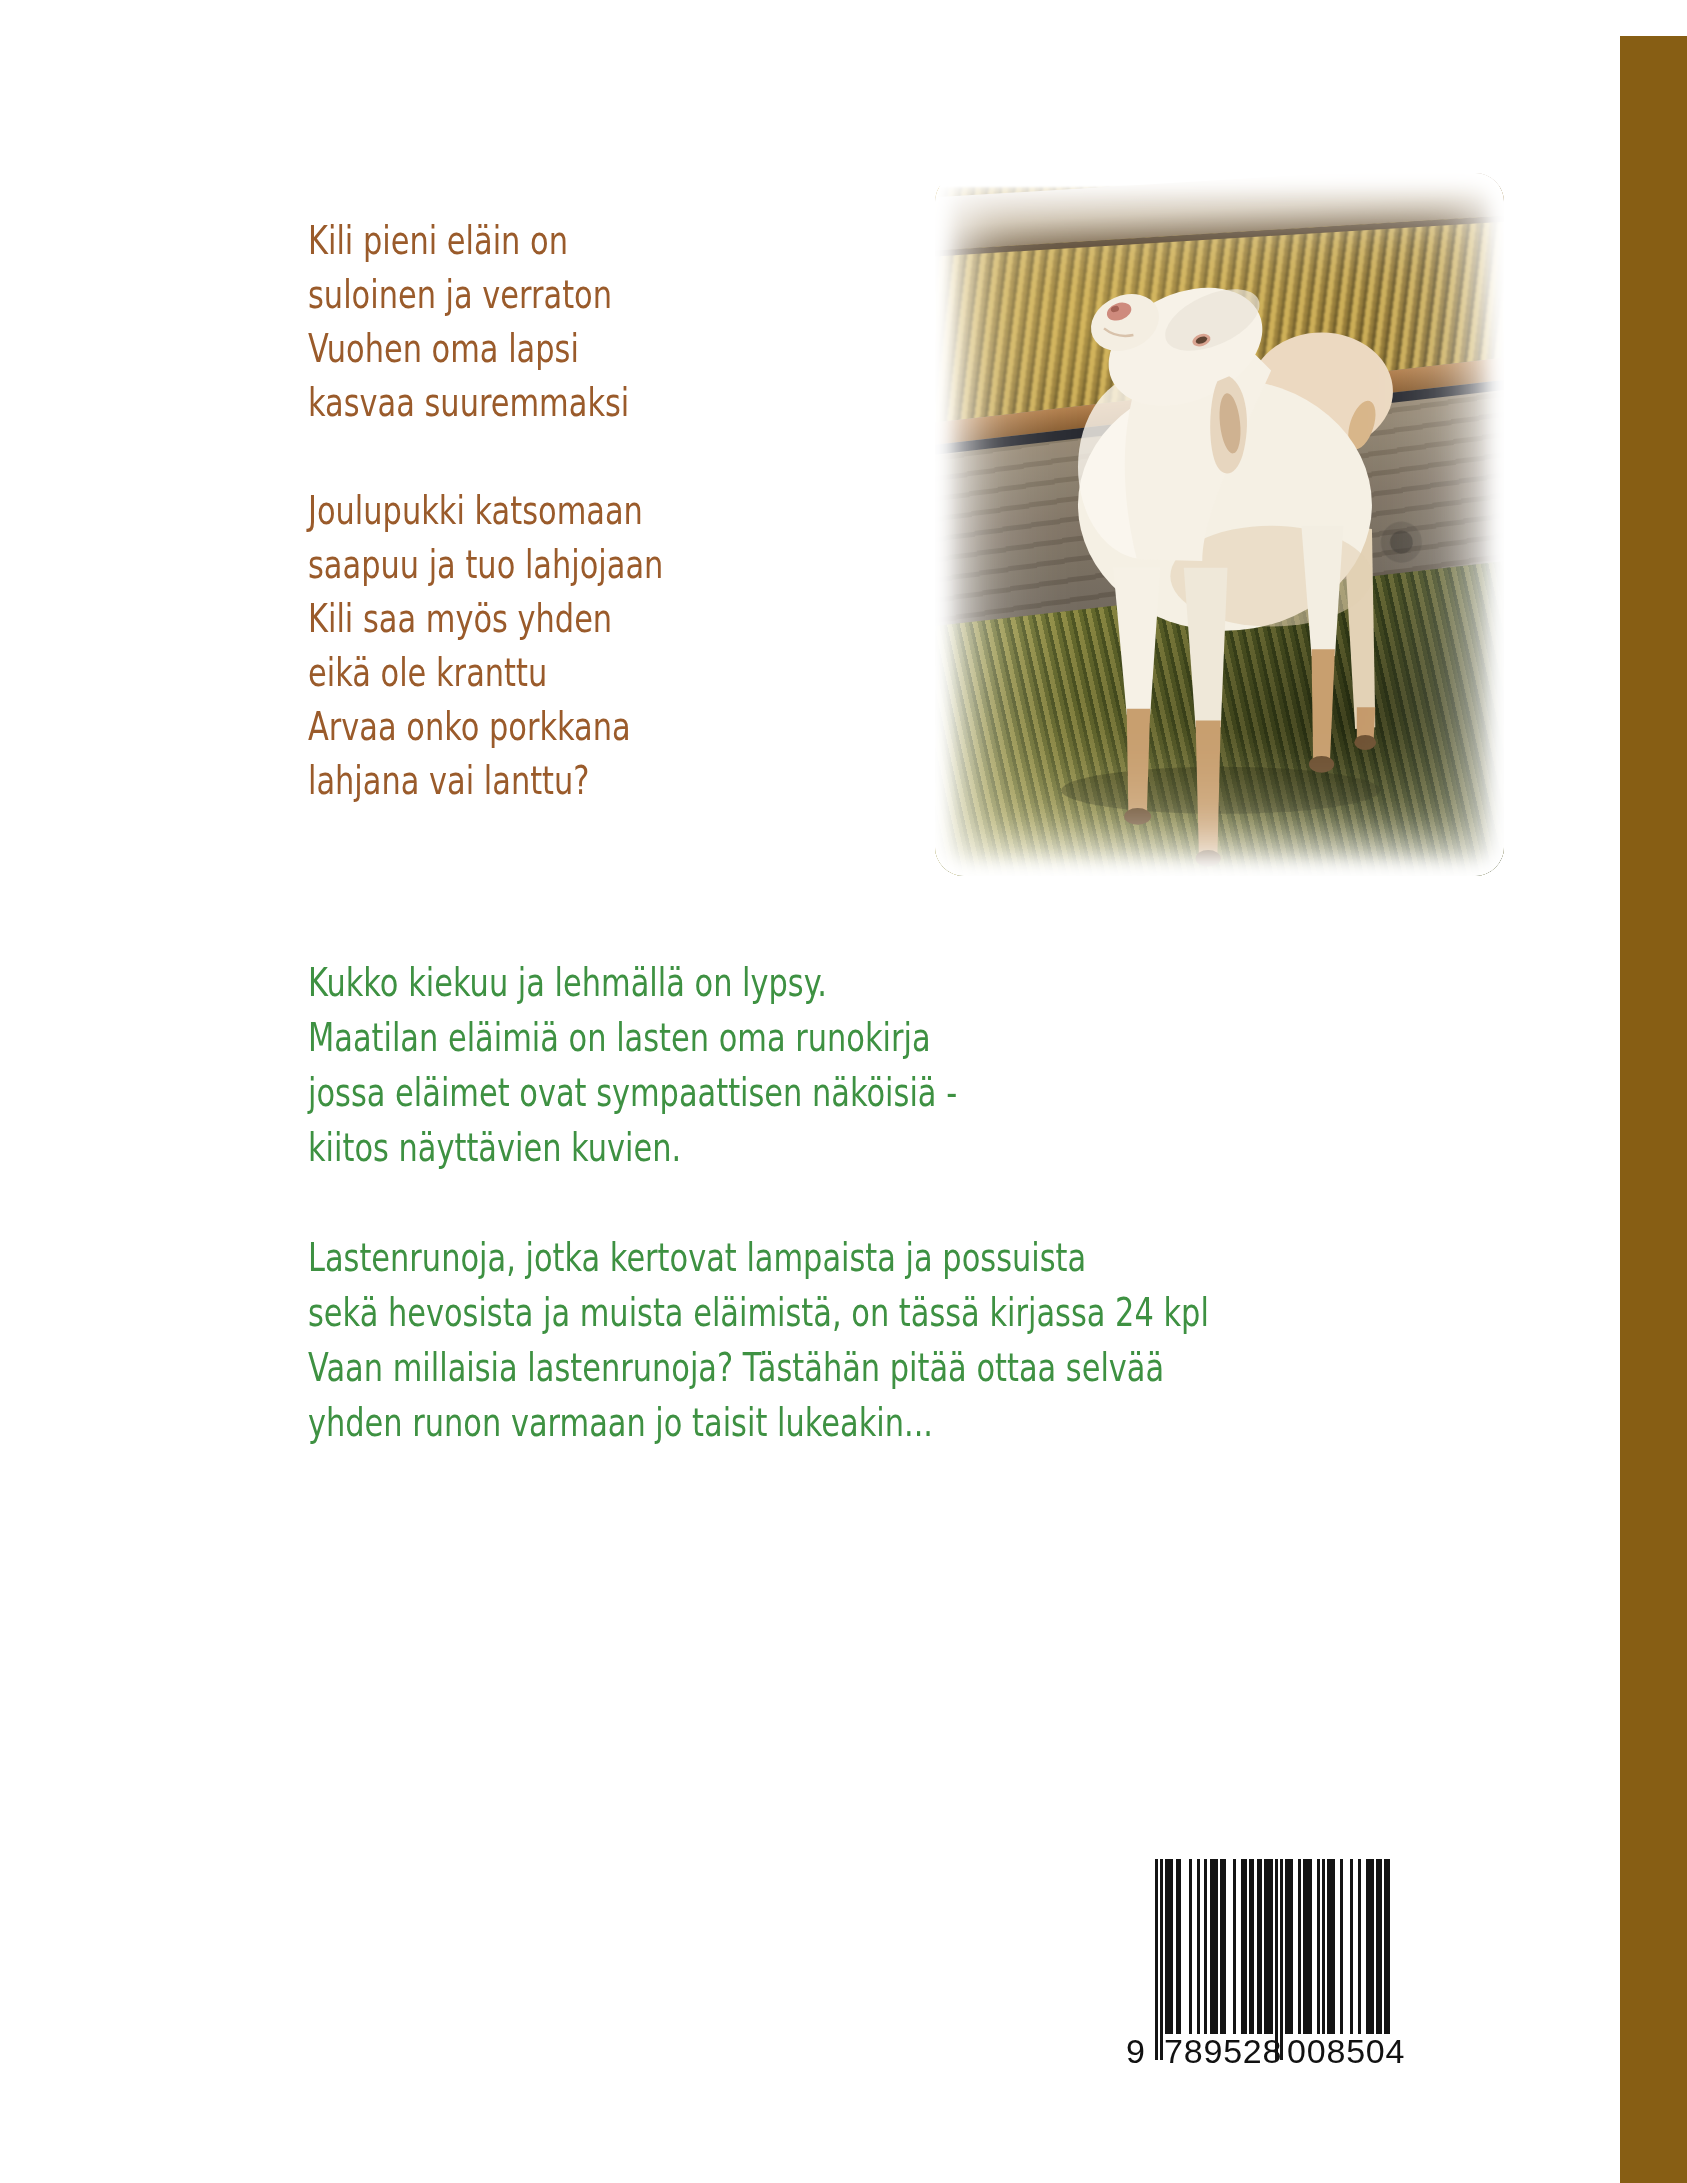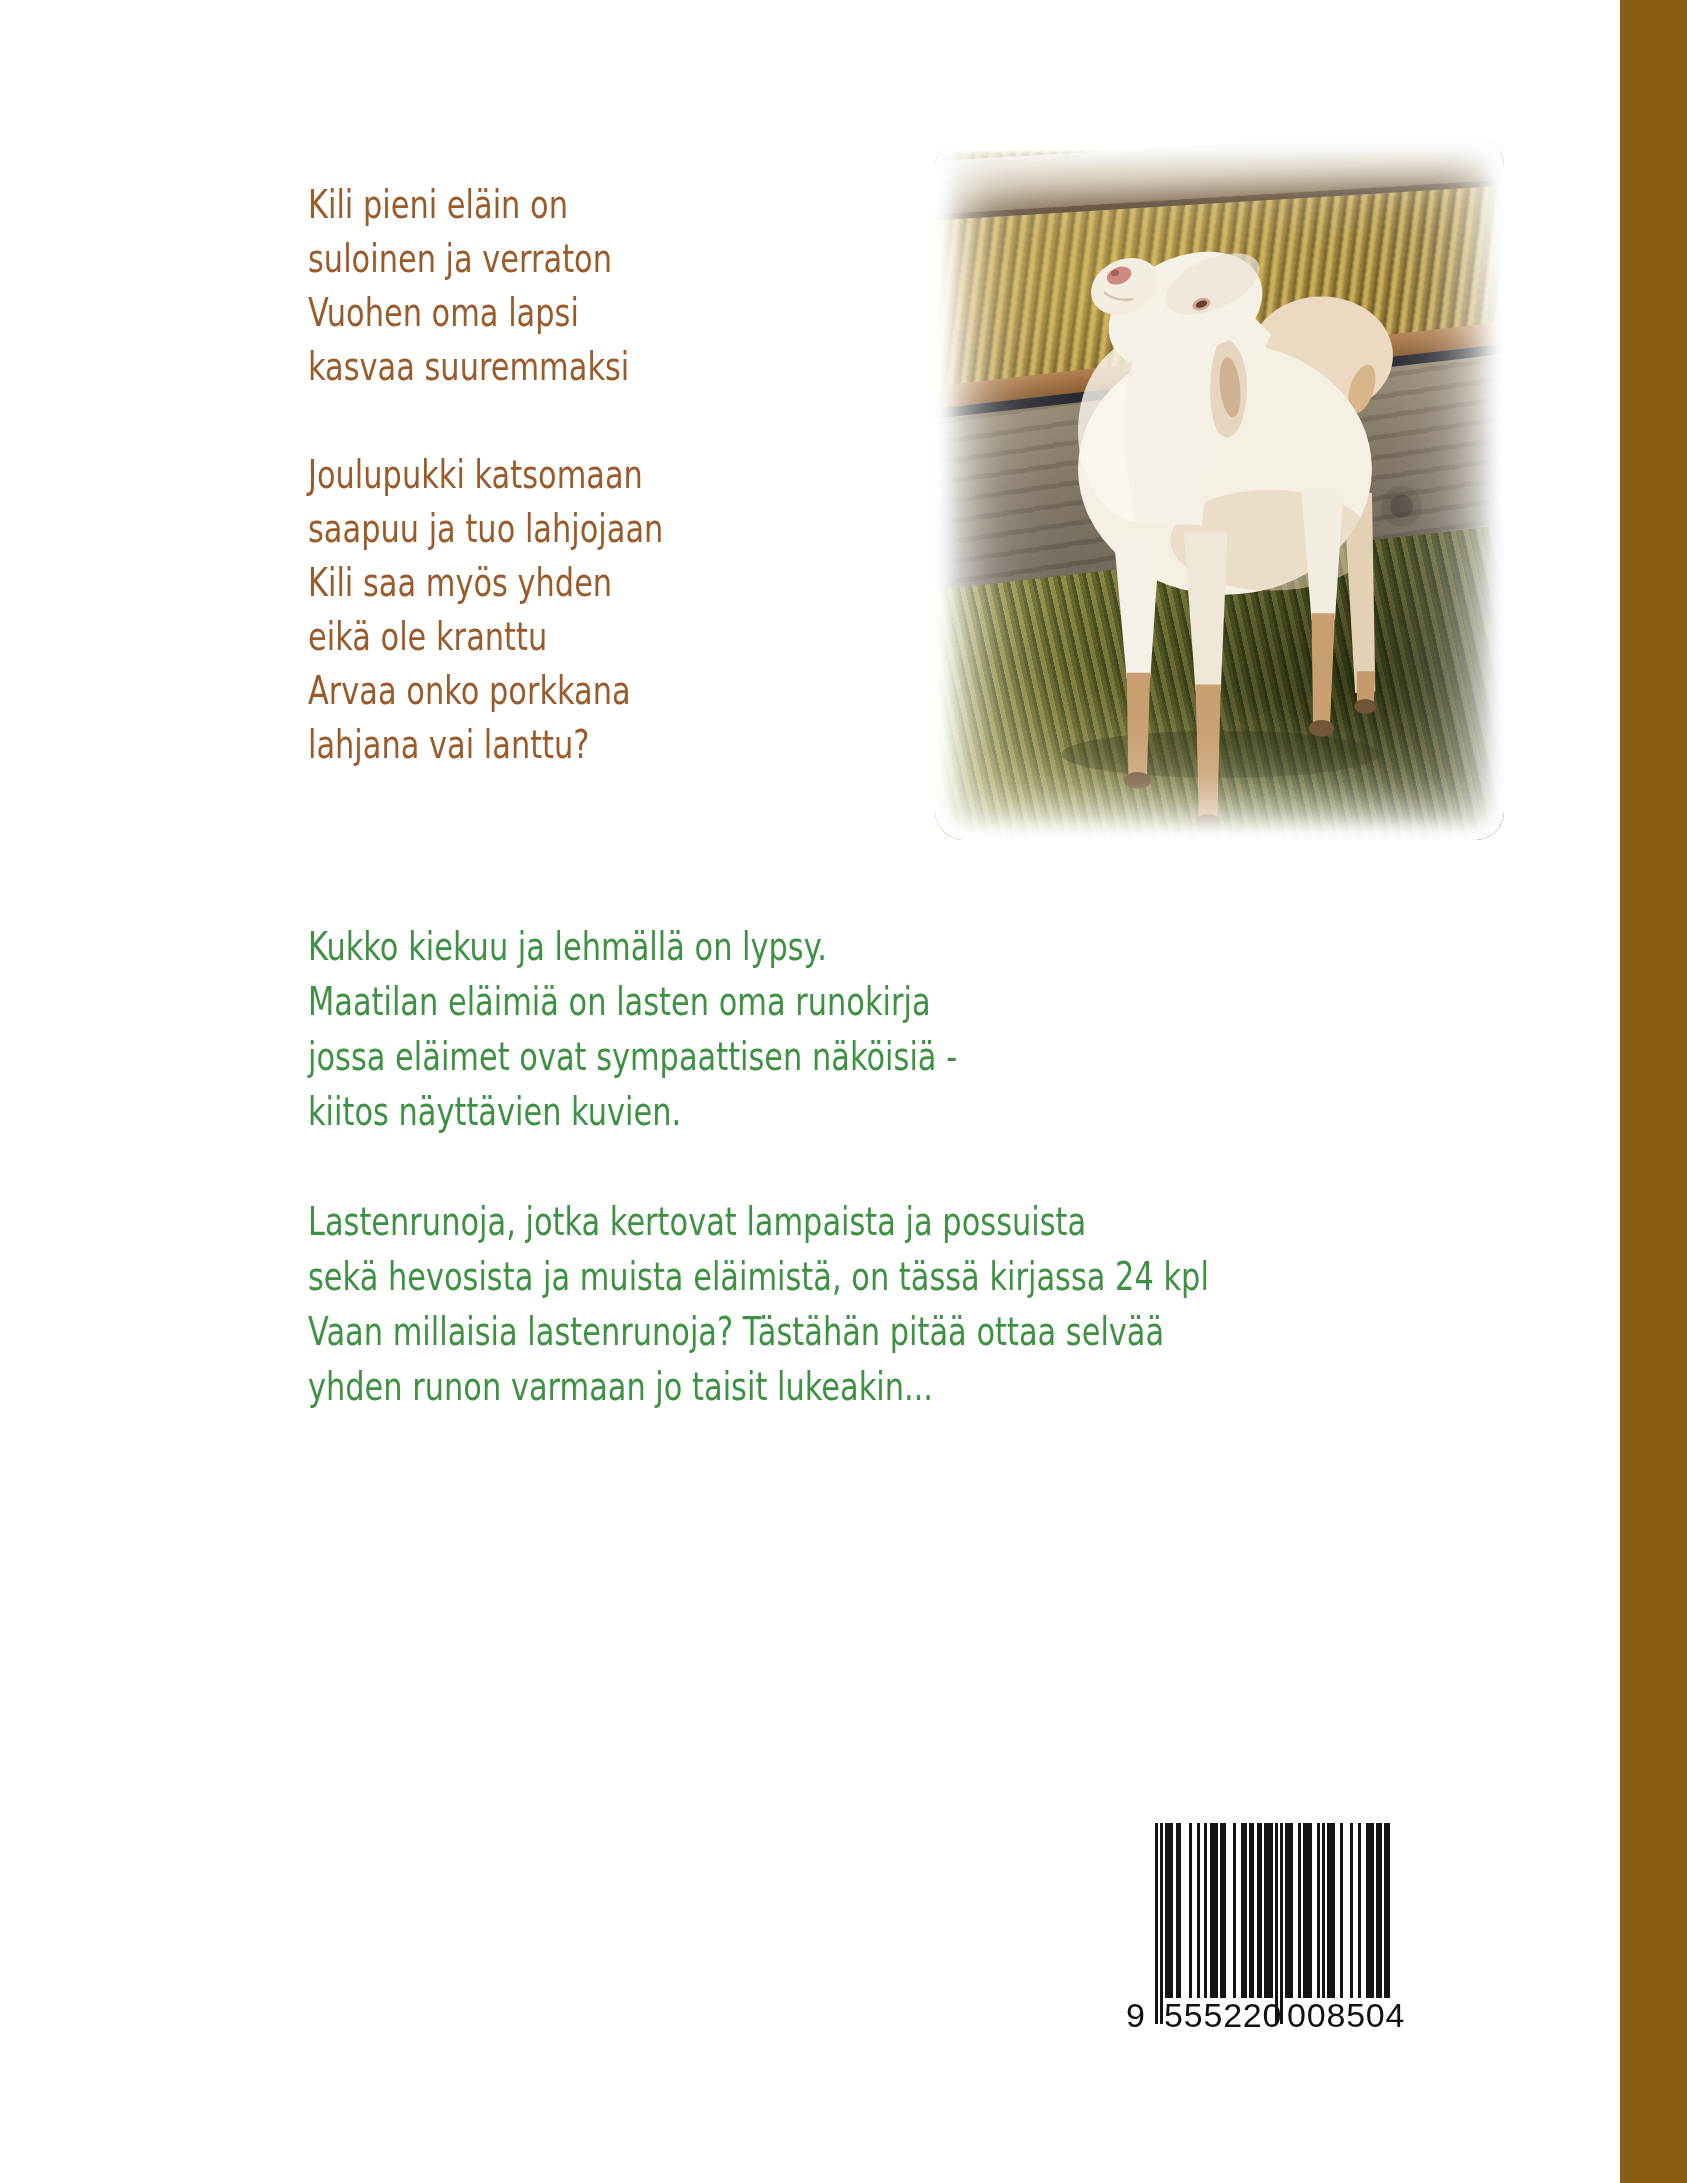--- a/index.html
+++ b/index.html
@@ -1,20 +1,20 @@
 <!DOCTYPE html>
 <html style="--cover-bg: #FFFFFF; --spine-color: #875E14; --poem-color: #9A5B2B; --blurb-color: #3E9142; --barcode-color: #141414;font-size:13.4px"><head>
 <meta charset="utf-8">
 <style>
   html,body{margin:0;padding:0;}
   body{
     width:1687px;height:2183px;position:relative;background:#ffffff;
     font-family:"DejaVu Sans",sans-serif;overflow:hidden;
   }
-  .page{position:absolute;inset:0;background:var(--cover-bg,#fff);}
+  .page{position:absolute;inset:0;background:var(--cover-bg,#fff);margin-top:36px;}
 
   
   .spine{position:absolute;top:0;right:0;width:67px;height:100%;
     background:var(--spine-color,#875E14);}
 
   
   .poem{position:absolute;left:308px;top:178px;color:var(--poem-color,#9A5B2B);
     font-size:39px;line-height:54px;letter-spacing:0;
     transform:scaleX(.78);transform-origin:left top;white-space:nowrap;}
   .poem .stanza + .stanza{margin-top:54px;}
@@ -202,19 +202,19 @@
         <div class="bar" style="left: 203px; width: 2.6px; height: 175px;"></div>
         <div class="bar" style="left: 211px; width: 2.6px; height: 175px;"></div>
         <div class="bar" style="left: 214px; width: 2.6px; height: 175px;"></div>
         <div class="bar" style="left: 216px; width: 2.6px; height: 175px;"></div>
         <div class="bar" style="left: 221px; width: 2.6px; height: 175px;"></div>
         <div class="bar" style="left: 224px; width: 2.6px; height: 175px;"></div>
         <div class="bar" style="left: 229px; width: 2.6px; height: 175px;"></div>
         <div class="bar" style="left: 232px; width: 2.6px; height: 175px;"></div>
       </div>
     <span class="bc-num bc-lead">9</span>
-    <span class="bc-num bc-left">555220</span>
+    <span class="bc-num bc-left">789528</span>
     <span class="bc-num bc-right">008504</span>
   </div>
 
   <div class="spine"></div>
 </div>
 
 
 </body></html>

